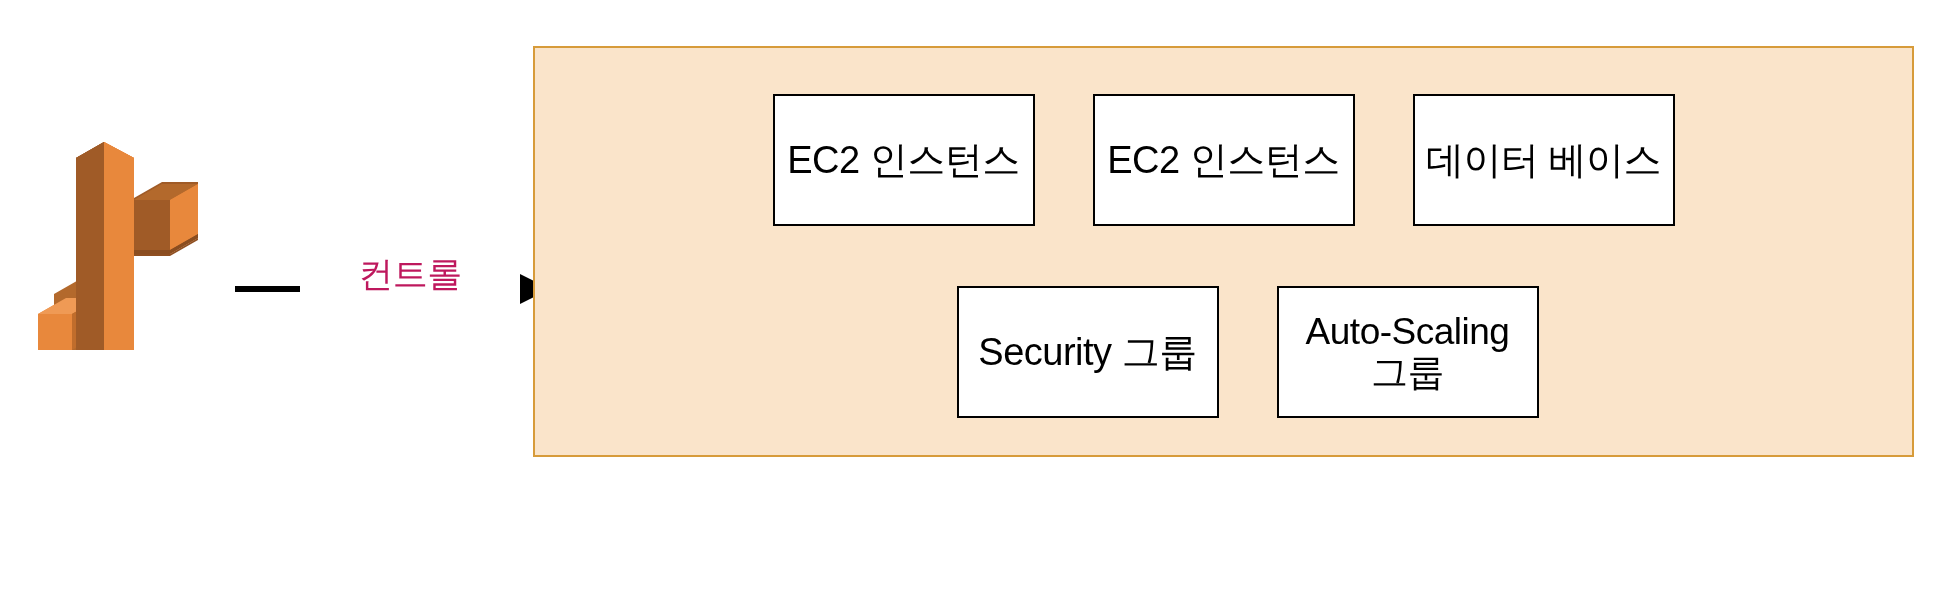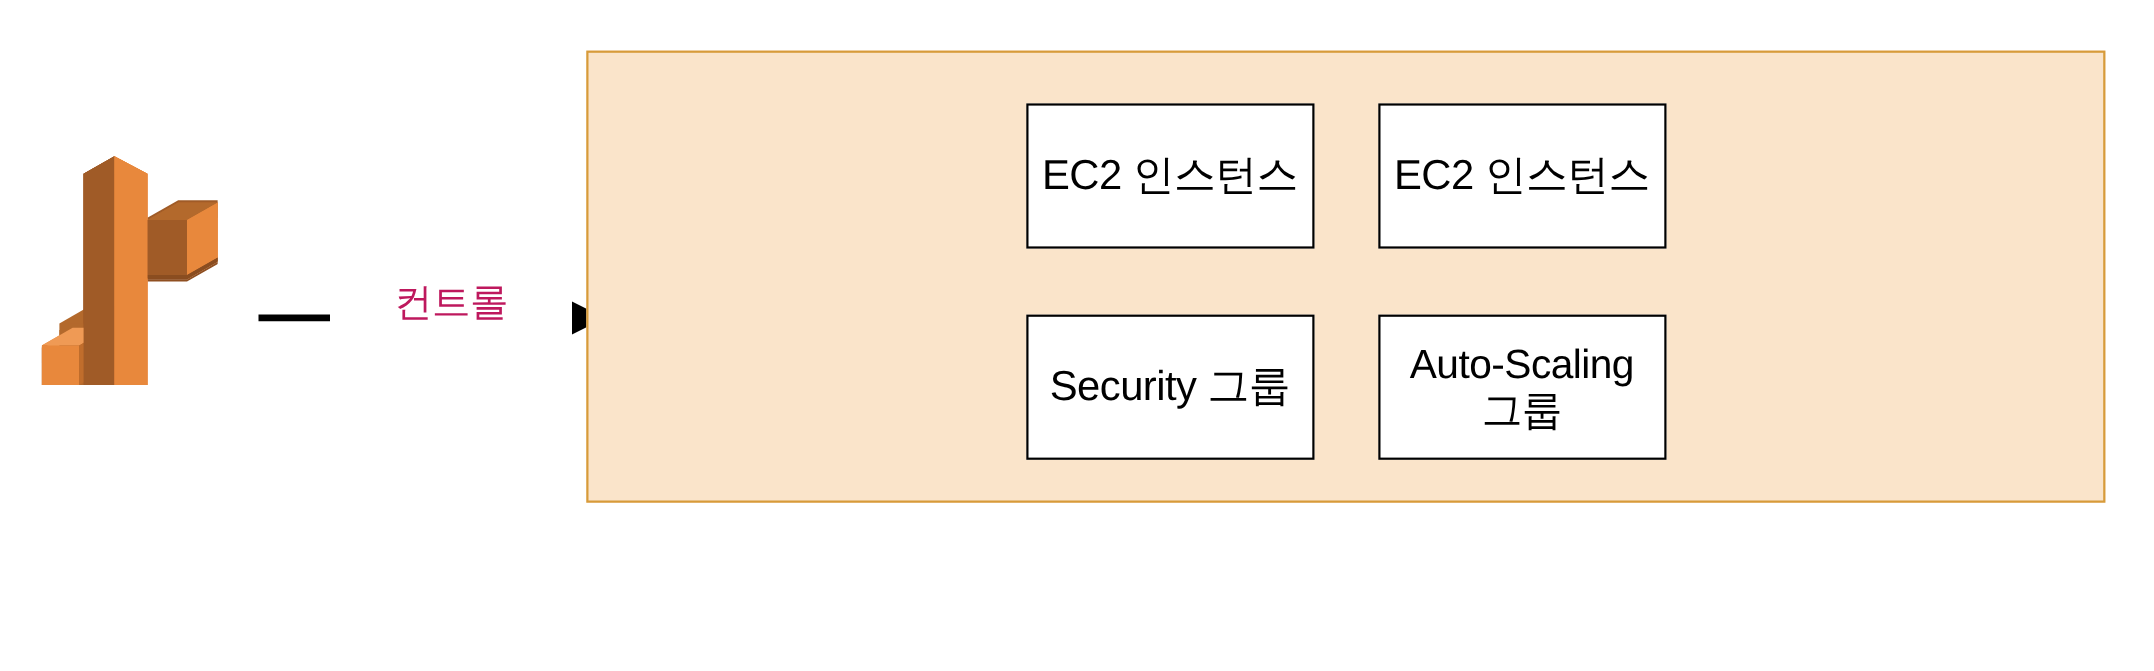--- a/index.html
+++ b/index.html
@@ -71,21 +71,21 @@
   .panel-row {
     position: absolute;
     left: 0;
     width: 100%;
     height: 132px;
     display: flex;
     justify-content: center;
     gap: 58px;
   }
   #panel-row-1 { top: 46px; }
-  #panel-row-2 { top: 238px; }
+  #panel-row-2 { top: 238px; margin-left: 24px; }
 
   .resource-box {
     width: 262px;
     height: 132px;
     background: #ffffff;
     border: 2px solid #000000;
     box-sizing: border-box;
     display: flex;
     align-items: center;
     justify-content: center;
@@ -161,20 +161,21 @@
       <polygon points="340,12 370,27 340,42" fill="#000000"></polygon>
     </svg>
   </div>
   <div id="control-arrow-label">컨트롤</div>
 
   <div id="resource-panel">
 
     <div class="panel-row" id="panel-row-1">
       <div class="resource-box">EC2 인스턴스</div>
       <div class="resource-box">EC2 인스턴스</div>
+      <div class="resource-box">데이터 베이스</div>
     </div>
 
     <div class="panel-row" id="panel-row-2">
       <div class="resource-box">Security 그룹</div>
       <div class="resource-box two-line">Auto-Scaling
 그룹</div>
     </div>
 
   </div>
 

